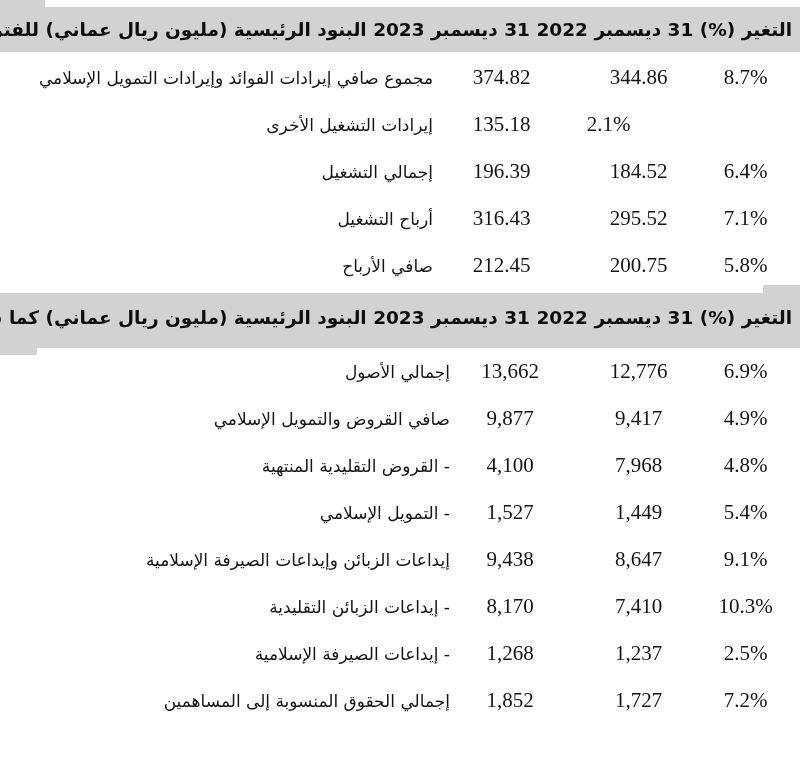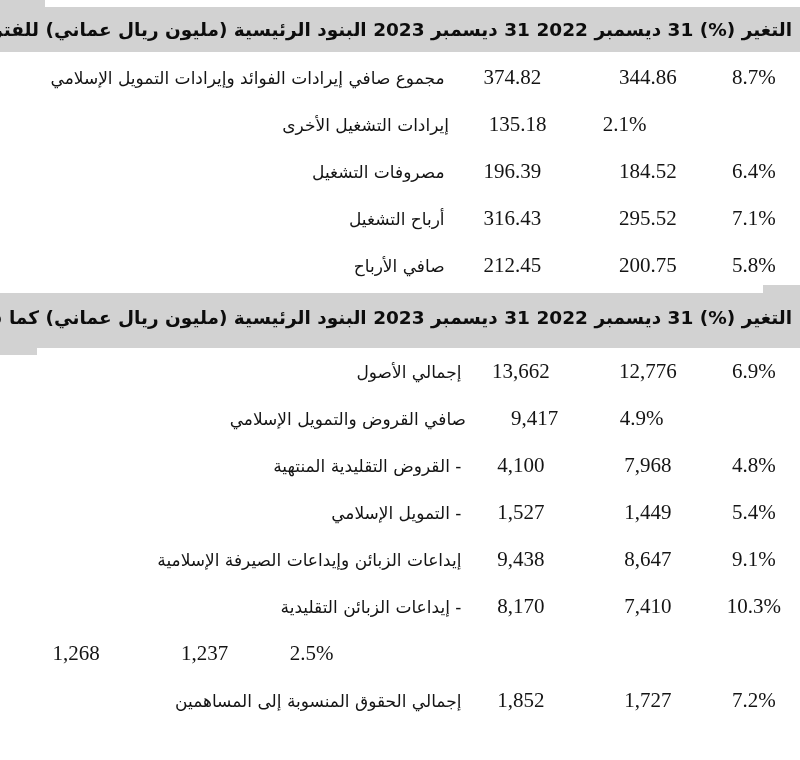--- a/index.html
+++ b/index.html
@@ -17,21 +17,21 @@
   .hdr{
     position:absolute;left:0;right:0;
     background:var(--header-bg,#d2d2d2);
     font-weight:bold;font-size:18.5px;
     direction:rtl;text-align:right;white-space:nowrap;overflow:hidden;
     padding:0 8px;box-sizing:border-box;color:#0d0d0d;
   }
   #hdr1{top:7px;height:45px;line-height:45px;}
   #hdr2{top:293px;height:55px;line-height:49px;}
 
-  .rows{position:absolute;left:16px;right:0;}
+  .rows{position:absolute;left:0;right:0;}
   #rows1{top:54px;}
   #rows2{top:348px;}
 
   .row{display:flex;flex-direction:row;height:47px;align-items:center;}
   .cell{white-space:nowrap;box-sizing:border-box;overflow:visible;}
   .item{
     font-size:17px;direction:rtl;text-align:right;
     font-family:"DejaVu Sans", sans-serif;
   }
   .s1 .item{width:433px;}
@@ -61,21 +61,21 @@
     <div class="cell num chg">8.7%</div>
   </div>
 
   <div class="row">
     <div class="cell item">إيرادات التشغيل الأخرى</div>
     <div class="cell num v2022">135.18</div>
     <div class="cell num chg">2.1%</div>
   </div>
 
   <div class="row">
-    <div class="cell item">مصروفات التشغيل</div>
+    <div class="cell item">إجمالي التشغيل</div>
     <div class="cell num v2023">196.39</div>
     <div class="cell num v2022">184.52</div>
     <div class="cell num chg">6.4%</div>
   </div>
 
   <div class="row">
     <div class="cell item">أرباح التشغيل</div>
     <div class="cell num v2023">316.43</div>
     <div class="cell num v2022">295.52</div>
     <div class="cell num chg">7.1%</div>
@@ -97,20 +97,21 @@
 <div class="rows s2" id="rows2">
   <div class="row">
     <div class="cell item">إجمالي الأصول</div>
     <div class="cell num v2023">13,662</div>
     <div class="cell num v2022">12,776</div>
     <div class="cell num chg">6.9%</div>
   </div>
 
   <div class="row">
     <div class="cell item">صافي القروض والتمويل الإسلامي</div>
+    <div class="cell num v2023">9,877</div>
     <div class="cell num v2022">9,417</div>
     <div class="cell num chg">4.9%</div>
   </div>
 
   <div class="row">
     <div class="cell item">- القروض التقليدية المنتهية</div>
     <div class="cell num v2023">4,100</div>
     <div class="cell num v2022">7,968</div>
     <div class="cell num chg">4.8%</div>
   </div>
@@ -130,20 +131,21 @@
   </div>
 
   <div class="row">
     <div class="cell item">- إيداعات الزبائن التقليدية</div>
     <div class="cell num v2023">8,170</div>
     <div class="cell num v2022">7,410</div>
     <div class="cell num chg">10.3%</div>
   </div>
 
   <div class="row">
+    <div class="cell item">- إيداعات الصيرفة الإسلامية</div>
     <div class="cell num v2023">1,268</div>
     <div class="cell num v2022">1,237</div>
     <div class="cell num chg">2.5%</div>
   </div>
 
   <div class="row">
     <div class="cell item">إجمالي الحقوق المنسوبة إلى المساهمين</div>
     <div class="cell num v2023">1,852</div>
     <div class="cell num v2022">1,727</div>
     <div class="cell num chg">7.2%</div>

